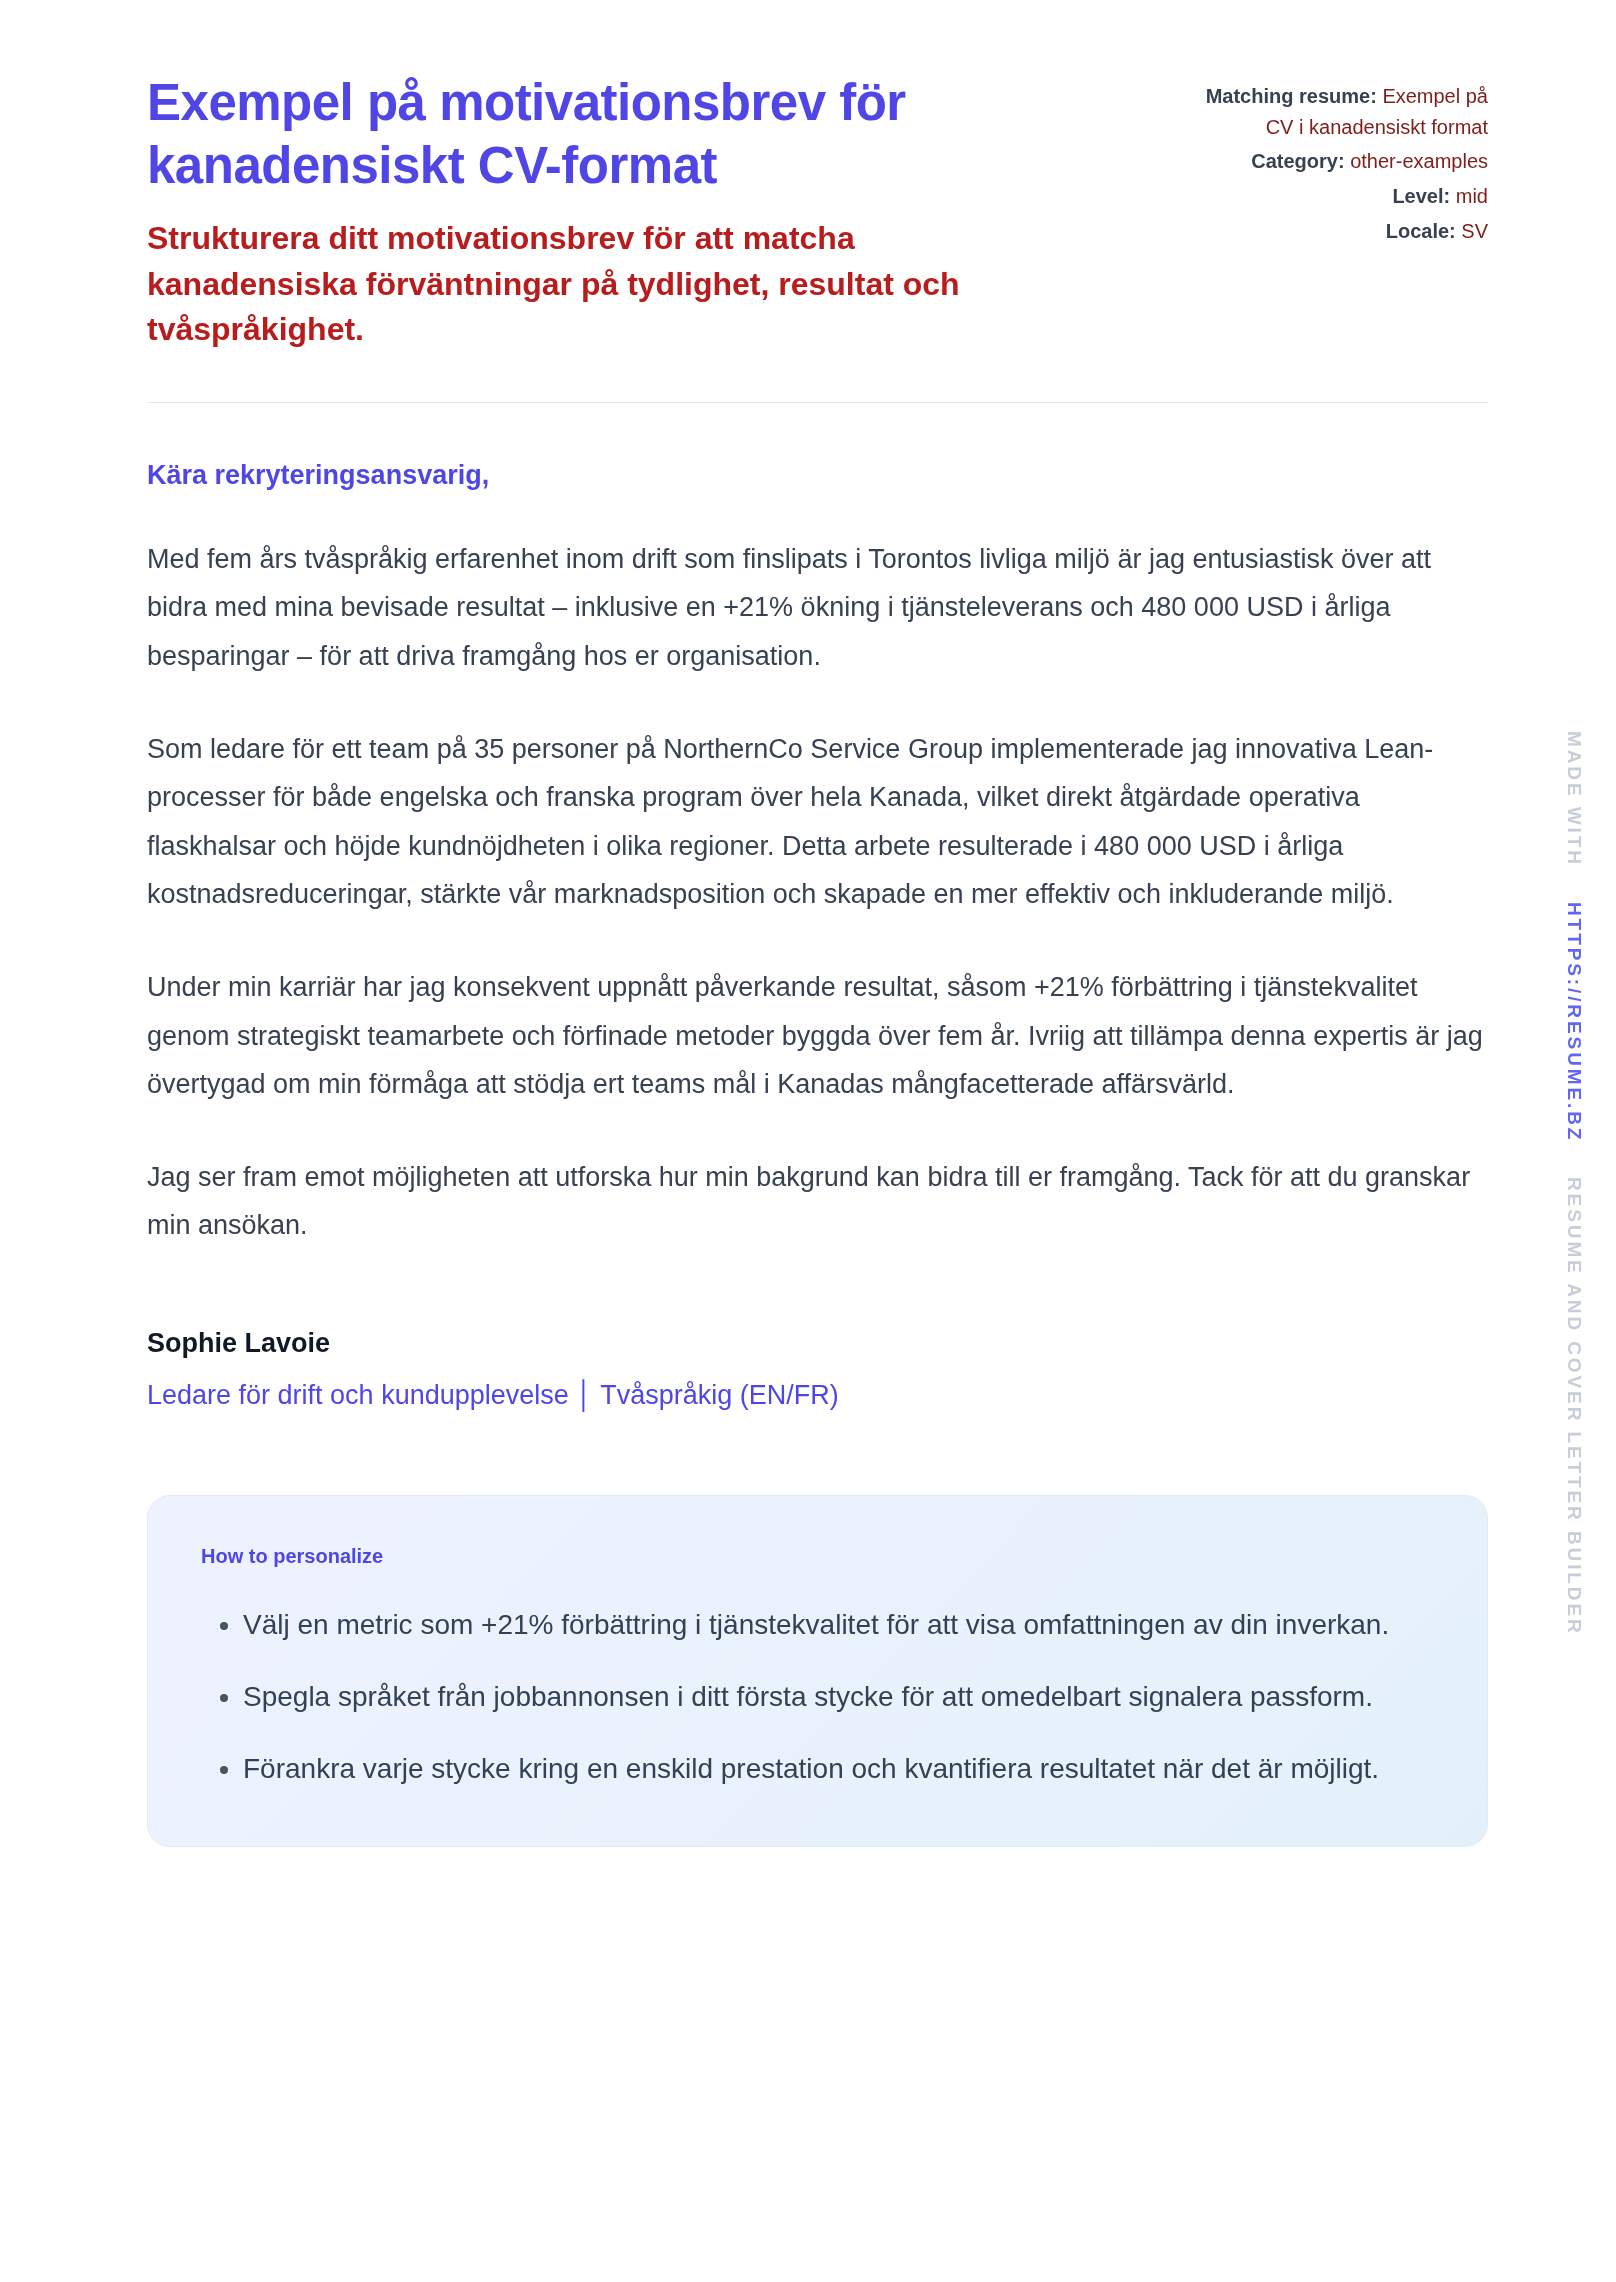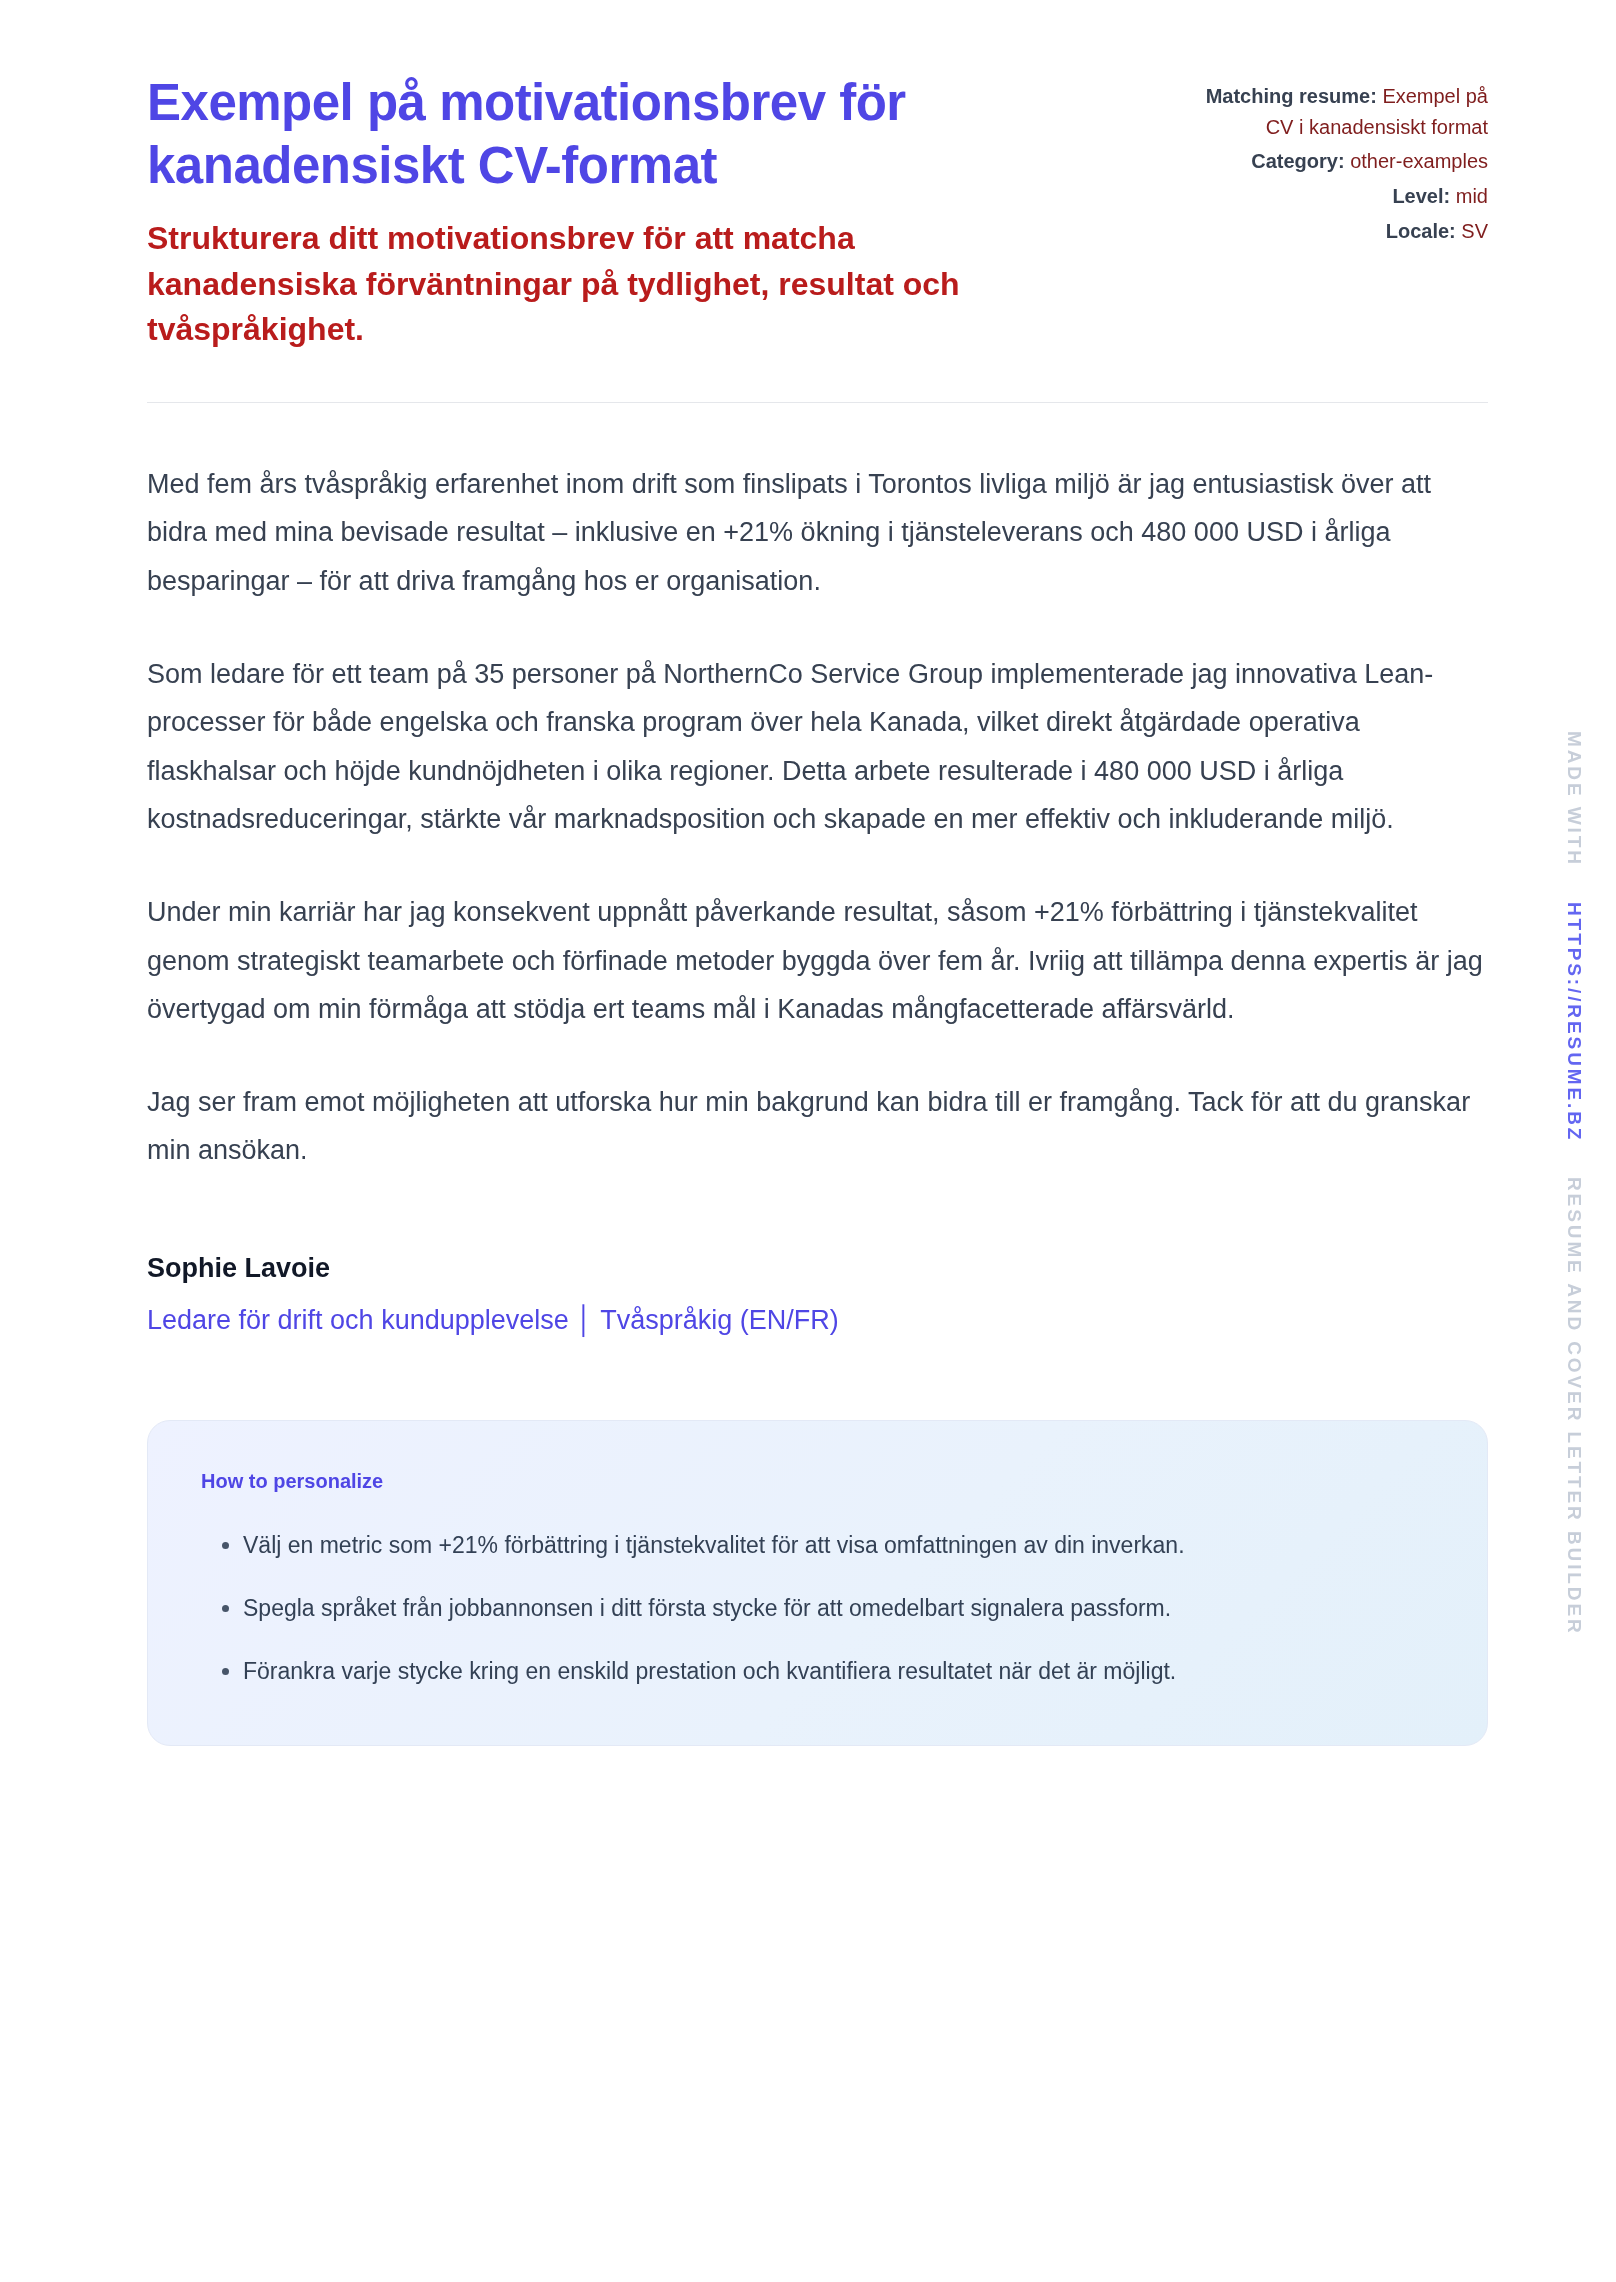--- a/index.html
+++ b/index.html
@@ -71,21 +71,21 @@
   .personalize {
     margin-top: 84px;
     background: linear-gradient(135deg, #eef2ff 0%, #e9f2fc 55%, #e3f0fa 100%);
     border: 1px solid #e3e9f6;
     border-radius: 23px;
     padding: 49px 57px 53px 53px;
   }
   .personalize-heading { font-size: 20px; font-weight: 700; color: #4f46e5; }
   .personalize-list { margin-top: 32px; padding-left: 42px; list-style: disc; }
   .personalize-list li {
-    font-size: 23px;
+    font-size: 28px;
     line-height: 1.75;
     color: #334155;
     margin-bottom: 23px;
   }
   .personalize-list li::marker { color: #475569; }
   .personalize-list li:last-child { margin-bottom: 0; }
 
   
   .watermark {
     position: absolute;
@@ -129,20 +129,21 @@
         <div class="meta-item">
           <span class="meta-label">Locale:</span>
           <span class="meta-value">SV</span>
         </div>
       </aside>
     </header>
 
     <hr class="divider">
 
     <section class="letter">
+      <p class="greeting">Kära rekryteringsansvarig,</p>
       <p class="para">Med fem års tvåspråkig erfarenhet inom drift som finslipats i Torontos livliga miljö är jag entusiastisk över att bidra med mina bevisade resultat – inklusive en +21% ökning i tjänsteleverans och 480 000 USD i årliga besparingar – för att driva framgång hos er organisation.</p>
       <p class="para">Som ledare för ett team på 35 personer på NorthernCo Service Group implementerade jag innovativa Lean-processer för både engelska och franska program över hela Kanada, vilket direkt åtgärdade operativa flaskhalsar och höjde kundnöjdheten i olika regioner. Detta arbete resulterade i 480 000 USD i årliga kostnadsreduceringar, stärkte vår marknadsposition och skapade en mer effektiv och inkluderande miljö.</p>
       <p class="para">Under min karriär har jag konsekvent uppnått påverkande resultat, såsom +21% förbättring i tjänstekvalitet genom strategiskt teamarbete och förfinade metoder byggda över fem år. Ivriig att tillämpa denna expertis är jag övertygad om min förmåga att stödja ert teams mål i Kanadas mångfacetterade affärsvärld.</p>
       <p class="para">Jag ser fram emot möjligheten att utforska hur min bakgrund kan bidra till er framgång. Tack för att du granskar min ansökan.</p>
       <p class="sig-name">Sophie Lavoie</p>
       <p class="sig-title">Ledare för drift och kundupplevelse │ Tvåspråkig (EN/FR)</p>
     </section>
 
     <section class="personalize">
       <h2 class="personalize-heading">How to personalize</h2>

